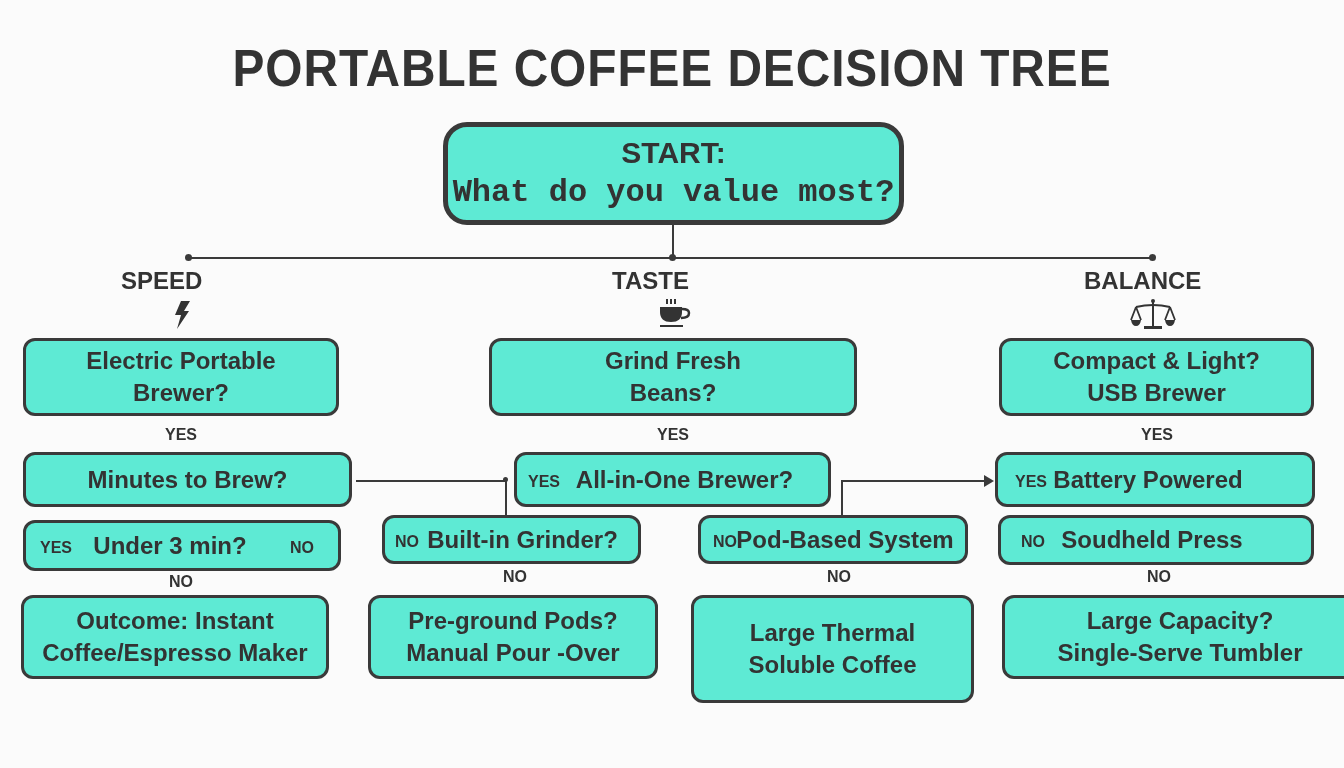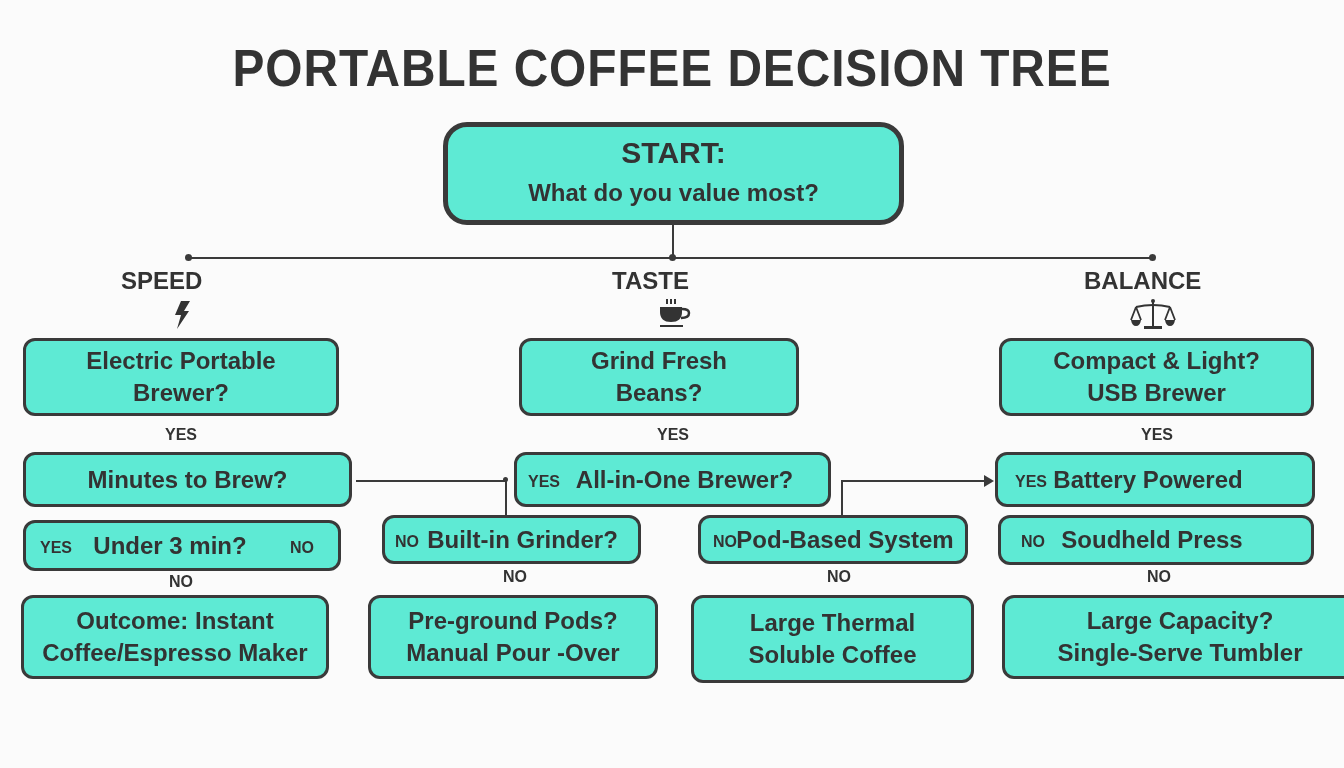--- a/index.html
+++ b/index.html
@@ -17,21 +17,21 @@
   }
   .box {
     position:absolute; box-sizing:border-box;
     border:3px solid #3a3a3a; border-radius:12px; background:#5eead4;
     display:flex; align-items:center; justify-content:center; text-align:center;
     font-weight:bold; color:#333333;
   }
   .box .main { font-size:24px; line-height:32px; }
   .box.start { border-width:5px; border-radius:24px; }
   .box.start .l1 { font-size:30px; line-height:38px; display:block; }
-  .box.start .l2 { font-size:24px; line-height:42px; display:block; }
+  .box.start .l2 { font-size:32px; line-height:42px; display:block;font-family:Liberation Mono, monospace; }
   .box .tag { font-size:16px; position:absolute; top:50%; transform:translateY(-40%); }
   .two { display:flex; flex-direction:column; }
   .two span { display:block; font-size:24px; line-height:32px; }
   .cat {
     position:absolute; font-weight:bold; font-size:24px; color:#333;
   }
   .edge {
     position:absolute; font-weight:bold; font-size:16px; text-align:center; color:#333;
   }
   .hline { position:absolute; height:2px; background:#3a3a3a; }
@@ -100,21 +100,21 @@
 
 <div class="box two" style="left:21px; top:595px; width:308px; height:84px;">
   <span>Outcome: Instant</span>
   <span>Coffee/Espresso Maker</span>
 </div>
 
 <div class="hline" style="left:356px; top:480px; width:150px;"></div>
 <div class="dot" style="left:503px; top:477px; width:5px; height:5px;"></div>
 <div class="vline" style="left:505px; top:481px; height:35px;"></div>
 
-<div class="box two" style="left:519px; top:338px; width:280px; height:78px;justify-content:center;">
+<div class="box two" style="left:489px; top:338px; width:368px; height:78px;justify-content:center;">
   <span>Grind Fresh</span>
   <span>Beans?</span>
 </div>
 <div class="edge" style="left:643px; top:426px; width:60px;">YES</div>
 
 <div class="box" style="left:514px; top:452px; width:317px; height:55px;">
   <span class="tag" style="left:11px;">YES</span>
   <span class="main" style="margin-left:24px;">All-in-One Brewer?</span>
 </div>
 
@@ -132,21 +132,21 @@
 <div class="hline" style="left:841px; top:480px; width:148px;"></div>
 <svg class="icon" style="left:984px; top:475px;" width="10" height="12" viewBox="0 0 10 12">
   <polygon points="0,0 10,6 0,12" fill="#3a3a3a"></polygon>
 </svg>
 
 <div class="box" style="left:698px; top:515px; width:270px; height:49px;">
   <span class="tag" style="left:12px;">NO</span>
   <span class="main" style="margin-left:24px;">Pod-Based System</span>
 </div>
 <div class="edge" style="left:809px; top:568px; width:60px;">NO</div>
-<div class="box two" style="left:691px; top:595px; width:283px; height:88px;">
+<div class="box two" style="left:691px; top:595px; width:283px; height:108px;">
   <span>Large Thermal</span>
   <span>Soluble Coffee</span>
 </div>
 
 <div class="box two" style="left:999px; top:338px; width:315px; height:78px;">
   <span>Compact &amp; Light?</span>
   <span>USB Brewer</span>
 </div>
 <div class="edge" style="left:1127px; top:426px; width:60px;">YES</div>
 

